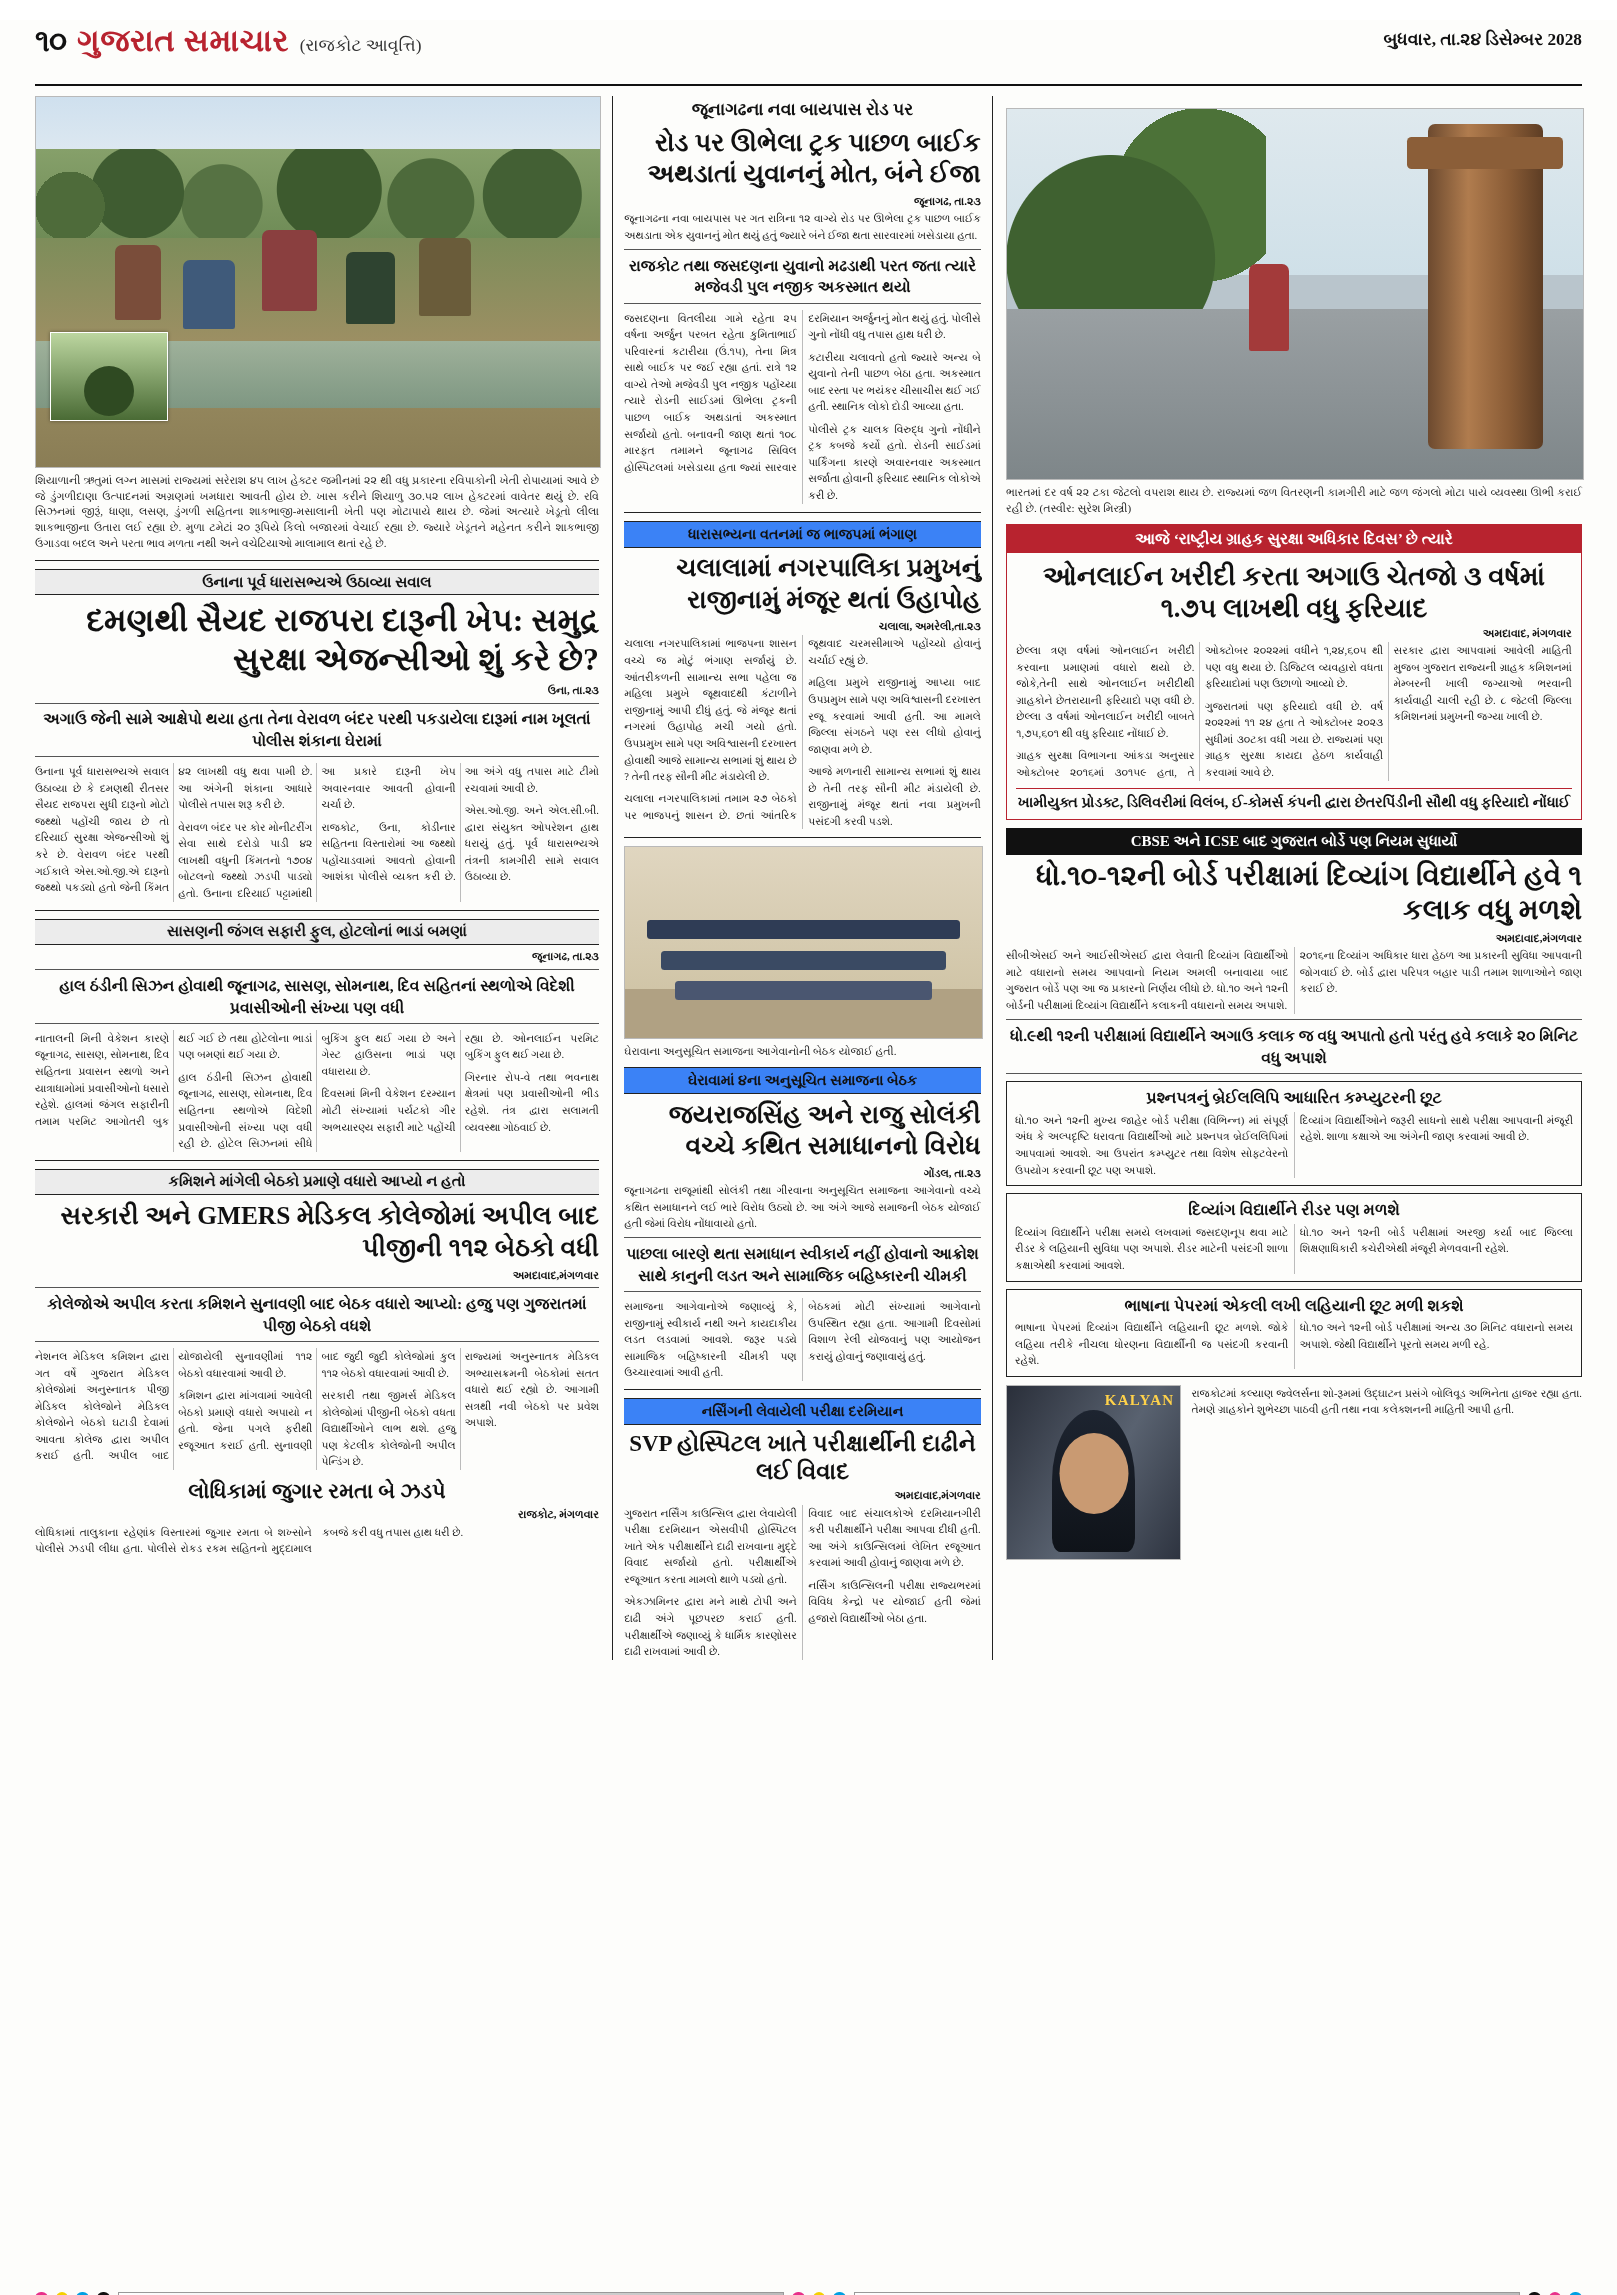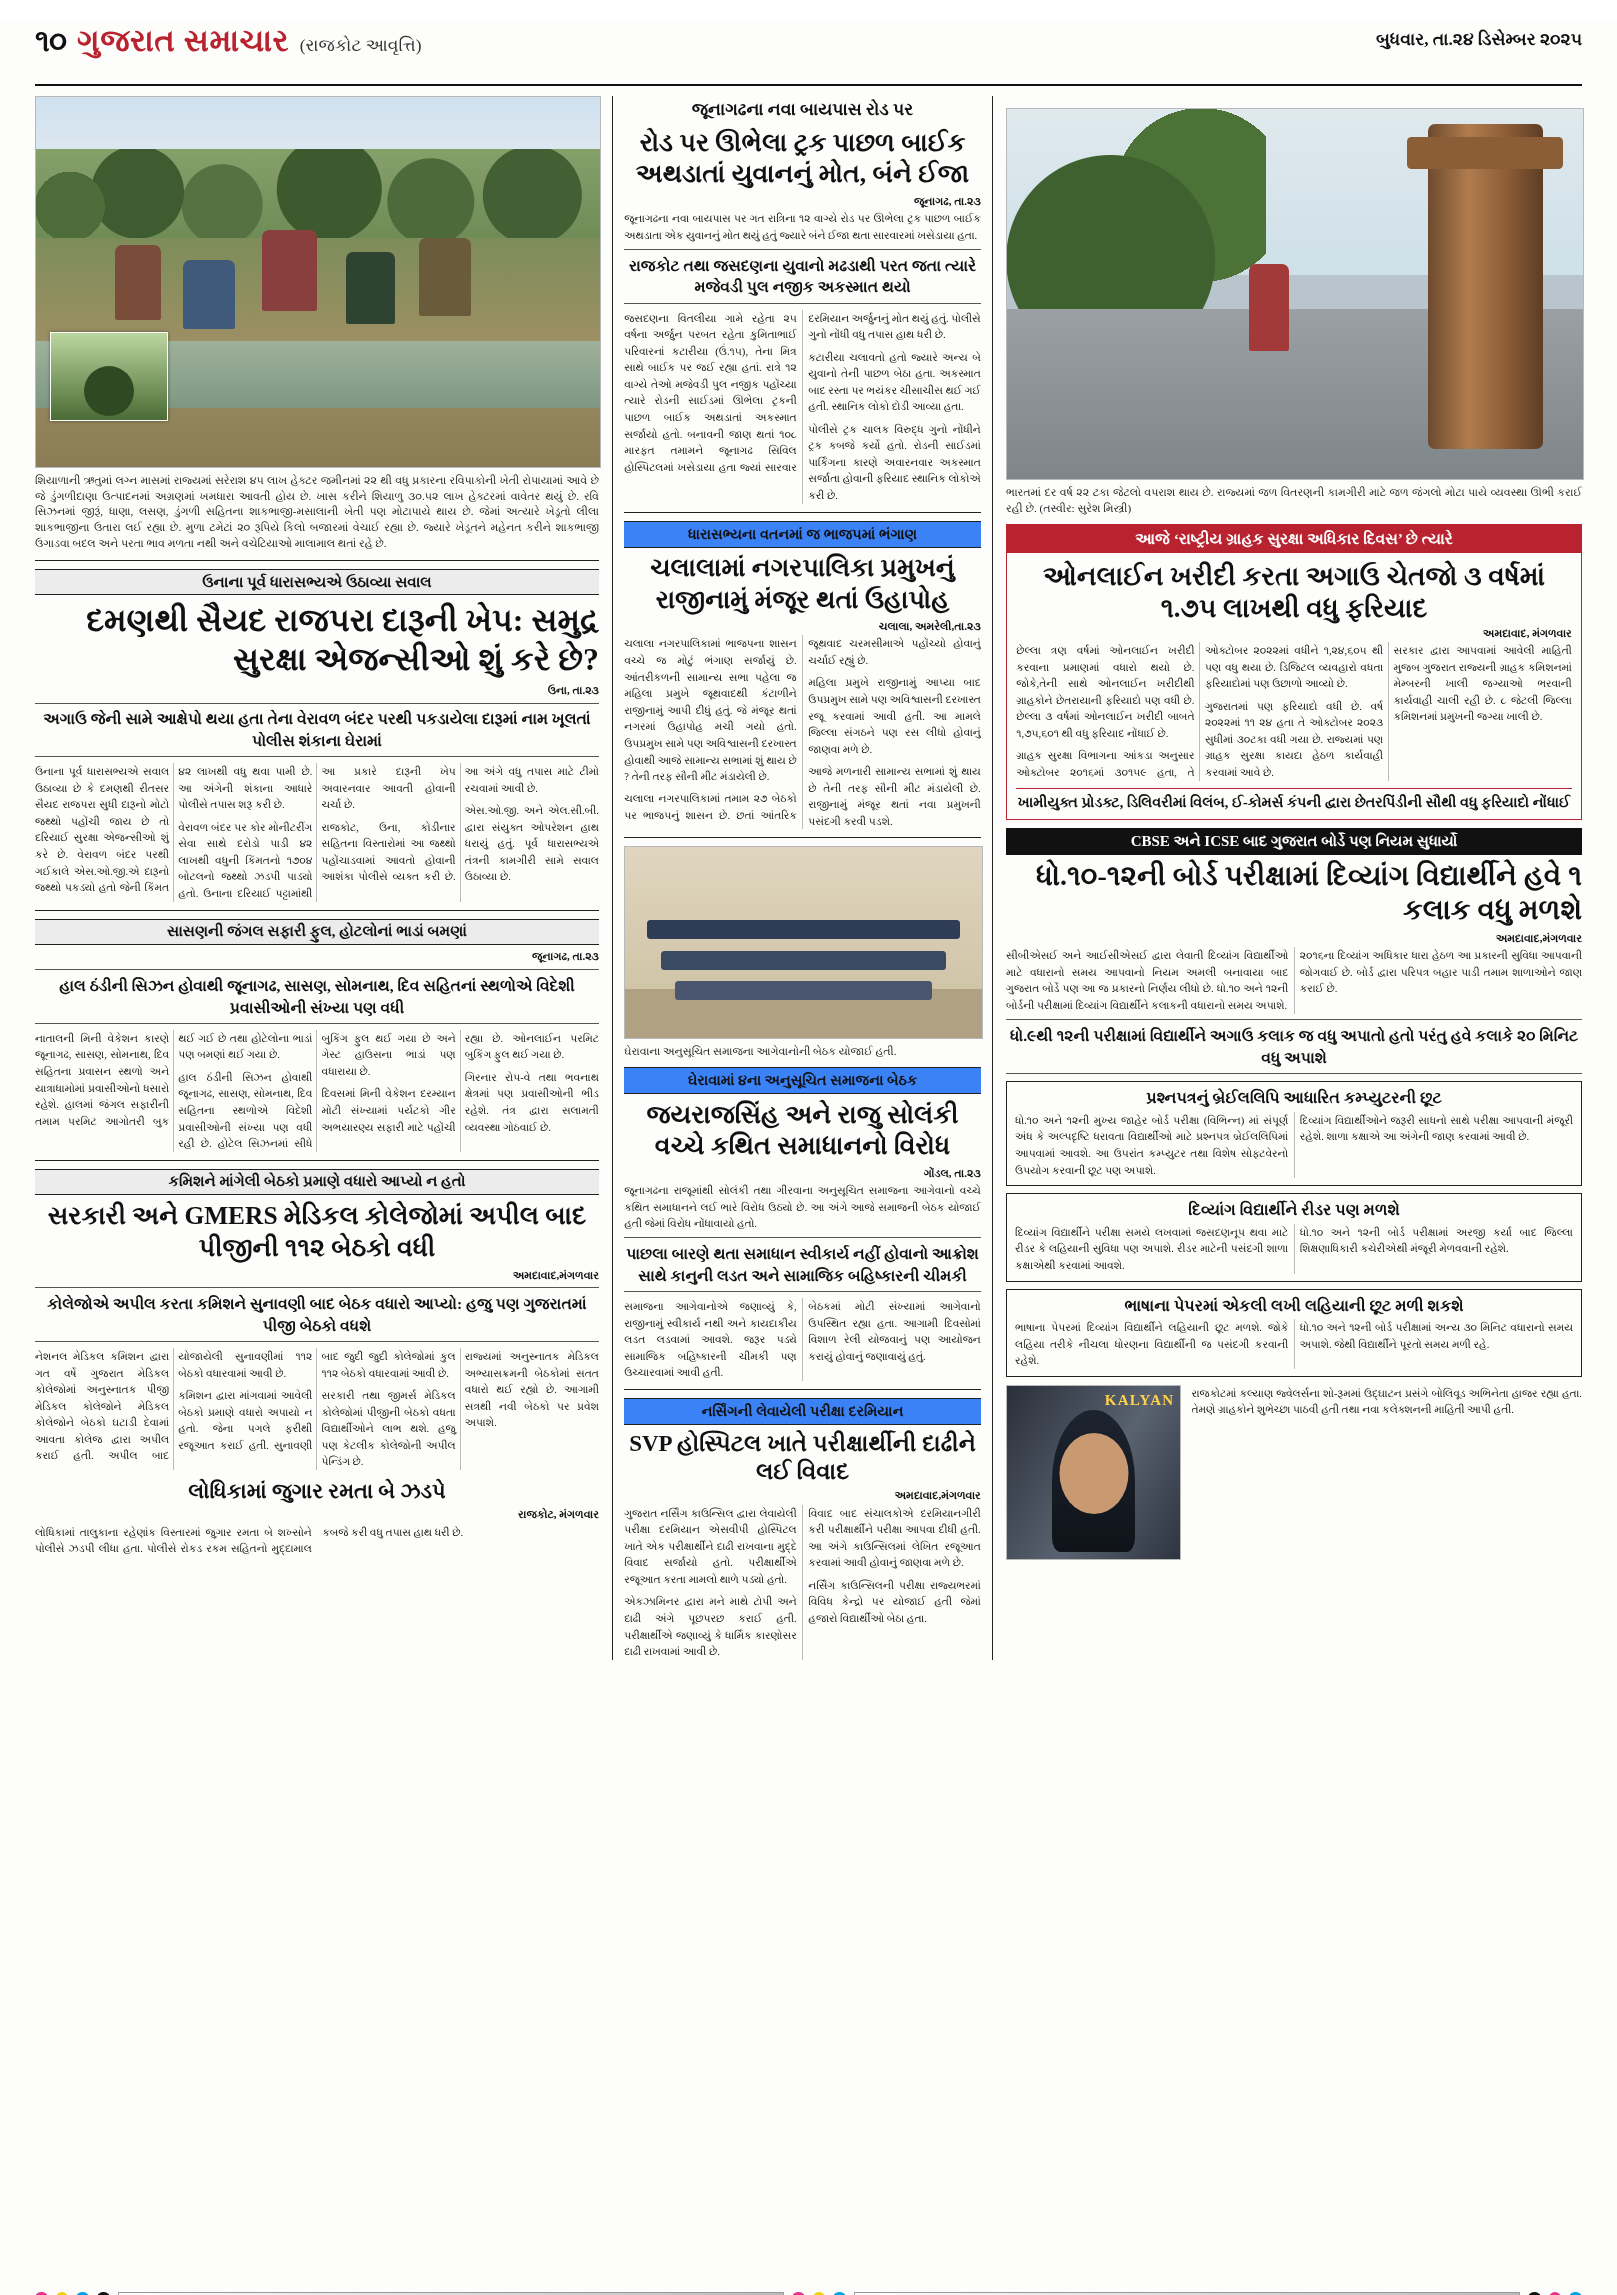--- a/index.html
+++ b/index.html
@@ -56,21 +56,21 @@
   .p4-bg{position:absolute;inset:0;background:linear-gradient(120deg,#2a2f3a,#596270 55%,#2e3440);}
   .p4-person{position:absolute;left:26%;top:14%;width:48%;height:82%;background:linear-gradient(#1d2430,#0f1319);border-radius:50% 50% 10% 10%;}
   .p4-face{position:absolute;left:50%;top:16%;transform:translateX(-50%);width:69px;height:81px;border-radius:50%;background:#c99a72;}
   .p4-logo{position:absolute;right:5.8px;top:6px;font-size:15px;color:#ffd24a;font-weight:bold;letter-spacing:1.2px;}
 
   .caption{font-size:11px;line-height:1.45;color:#222;margin-top:4.6px;text-align:justify;}
 
   
   .kicker{font-size:15px;font-weight:bold;text-align:center;background:#ececec;border-top:1.2px solid #222;border-bottom:1.2px solid #222;padding:3.5px 2.3px;margin:7px 0 5.8px;}
   .hl1{font-size:32px;font-weight:bold;line-height:1.22;text-align:right;margin:4.6px 0;}
-  .hl2{font-size:25.4px;font-weight:bold;line-height:1.25;text-align:center;margin:4.6px 0;}
+  .hl2{font-size:25.4px;font-weight:bold;line-height:1.25;text-align:right;margin:4.6px 0;}
   .hl3{font-size:21px;font-weight:bold;line-height:1.28;text-align:center;margin:3.5px 0;}
   .hl4{font-size:17.3px;font-weight:bold;line-height:1.3;text-align:center;margin:3.5px 0;}
   .subhl{font-size:15.6px;font-weight:bold;line-height:1.4;text-align:center;margin:5.8px 0;border-top:0.6px solid #555;border-bottom:0.6px solid #555;padding:4.6px 0;}
   .dateline{font-size:11px;font-weight:bold;text-align:right;margin:2.3px 0;}
 
   .body{font-size:10.7px;line-height:1.55;text-align:justify;}
   .body p{margin:0 0 5.8px;}
   .cols2{column-count:2;column-gap:11.6px;column-rule:0.6px solid #bbb;}
   .cols3{column-count:3;column-gap:10.4px;column-rule:0.6px solid #bbb;}
   .cols4{column-count:4;column-gap:9.2px;column-rule:0.6px solid #bbb;}
@@ -97,21 +97,21 @@
 <body>
 
 <div class="page">
 
   <div class="masthead">
     <div class="mast-left">
       <span class="pageno">૧૦</span>
       <span class="mast-title">ગુજરાત સમાચાર</span>
       <span class="mast-edition">(રાજકોટ આવૃત્તિ)</span>
     </div>
-    <div class="mast-right">બુધવાર, તા.૨૪ ડિસેમ્બર ૨૦૨૫</div>
+    <div class="mast-right">બુધવાર, તા.૨૪ ડિસેમ્બર 2028</div>
   </div>
 
   <div class="content">
 
     <div class="col colA">
 
       <div class="photo" style="height:370px">
         <div class="ph-sky"></div>
         <div class="ph-trees"></div>
         <div class="ph-ground"></div>

